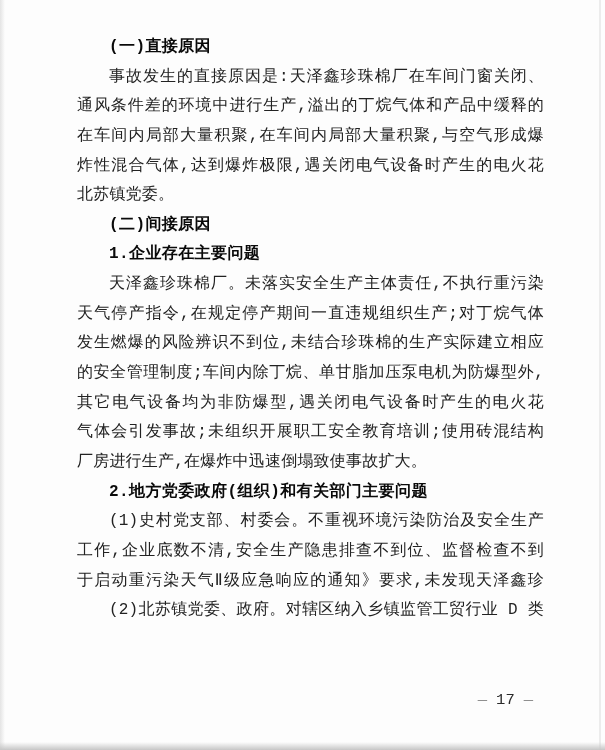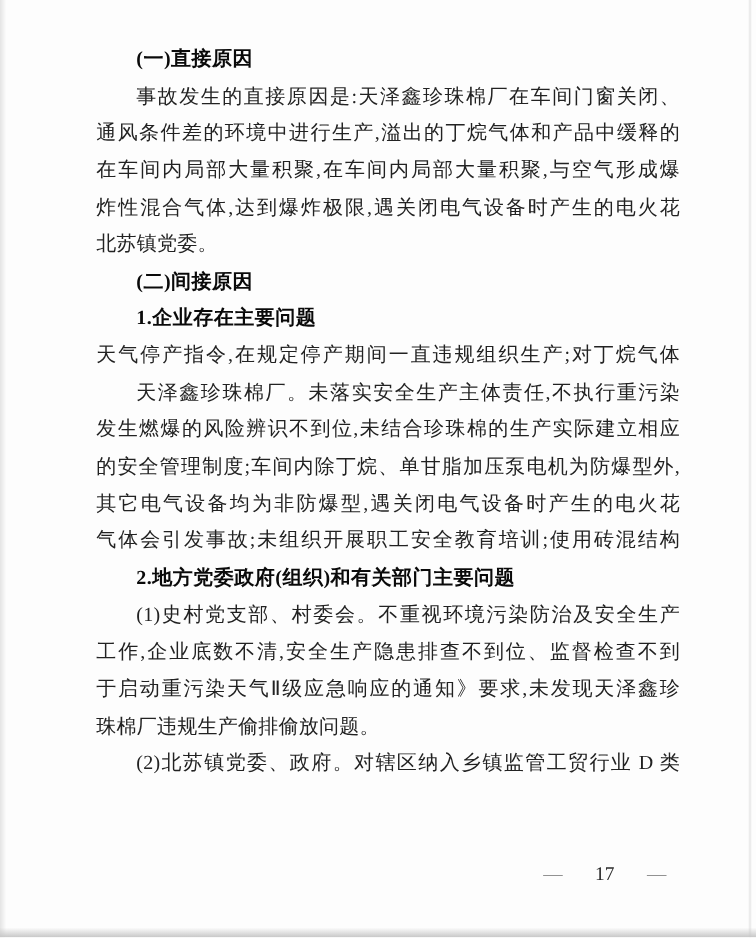--- a/index.html
+++ b/index.html
@@ -6,21 +6,21 @@
     margin: 0;
     padding: 0;
     background: #ffffff;
   }
   .page {
     position: relative;
     width: 605px;
     height: 750px;
     background: #fdfdfd;
     overflow: hidden;
-    font-family: Liberation Serif, serif;
+    font-family: Liberation Mono, monospace;
   }
   
   .edge-left {
     position: absolute;
     left: 0; top: 0; bottom: 0;
     width: 5px;
     background: linear-gradient(to right, #e4e4e4, rgba(255,255,255,0));
   }
   .edge-right {
     position: absolute;
@@ -68,21 +68,21 @@
     font-size: 15.5px;
     line-height: 20px;
     white-space: nowrap;
   }
   .footer .dash {
     color: #8f8f8f;
     letter-spacing: 0;
   }
   .footer .num {
     color: #2a2a2a;
-    margin: 0 26px;
+    margin: 0 9px;
   }
 </style>
 </head>
 <body>
 
 <div class="page">
 
   <div class="content">
 
     <div class="ln h ind short">(一)直接原因</div>
@@ -90,33 +90,33 @@
     <div class="ln ind">事故发生的直接原因是:天泽鑫珍珠棉厂在车间门窗关闭、</div>
     <div class="ln">通风条件差的环境中进行生产,溢出的丁烷气体和产品中缓释的</div>
     <div class="ln">在车间内局部大量积聚,在车间内局部大量积聚,与空气形成爆</div>
     <div class="ln">炸性混合气体,达到爆炸极限,遇关闭电气设备时产生的电火花</div>
     <div class="ln short">北苏镇党委。</div>
 
     <div class="ln h ind short">(二)间接原因</div>
 
     <div class="ln h ind short">1.企业存在主要问题</div>
 
+    <div class="ln ind">天泽鑫珍珠棉厂。未落实安全生产主体责任,不执行重污染</div>
     <div class="ln">天气停产指令,在规定停产期间一直违规组织生产;对丁烷气体</div>
-    <div class="ln ind">天泽鑫珍珠棉厂。未落实安全生产主体责任,不执行重污染</div>
     <div class="ln">发生燃爆的风险辨识不到位,未结合珍珠棉的生产实际建立相应</div>
     <div class="ln">的安全管理制度;车间内除丁烷、单甘脂加压泵电机为防爆型外,</div>
     <div class="ln">其它电气设备均为非防爆型,遇关闭电气设备时产生的电火花</div>
     <div class="ln">气体会引发事故;未组织开展职工安全教育培训;使用砖混结构</div>
+    <div class="ln short">厂房进行生产,在爆炸中迅速倒塌致使事故扩大。</div>
 
     <div class="ln h ind short">2.地方党委政府(组织)和有关部门主要问题</div>
 
     <div class="ln ind">(1)史村党支部、村委会。不重视环境污染防治及安全生产</div>
     <div class="ln">工作,企业底数不清,安全生产隐患排查不到位、监督检查不到</div>
     <div class="ln">于启动重污染天气Ⅱ级应急响应的通知》要求,未发现天泽鑫珍</div>
-    <div class="ln short">珠棉厂违规生产偷排偷放问题。</div>
 
     <div class="ln ind">(2)北苏镇党委、政府。对辖区纳入乡镇监管工贸行业 D 类</div>
 
   </div>
 
   <div class="footer">
     <span class="dash">—</span><span class="num">17</span><span class="dash">—</span>
   </div>
 
   <div class="edge-left"></div>

